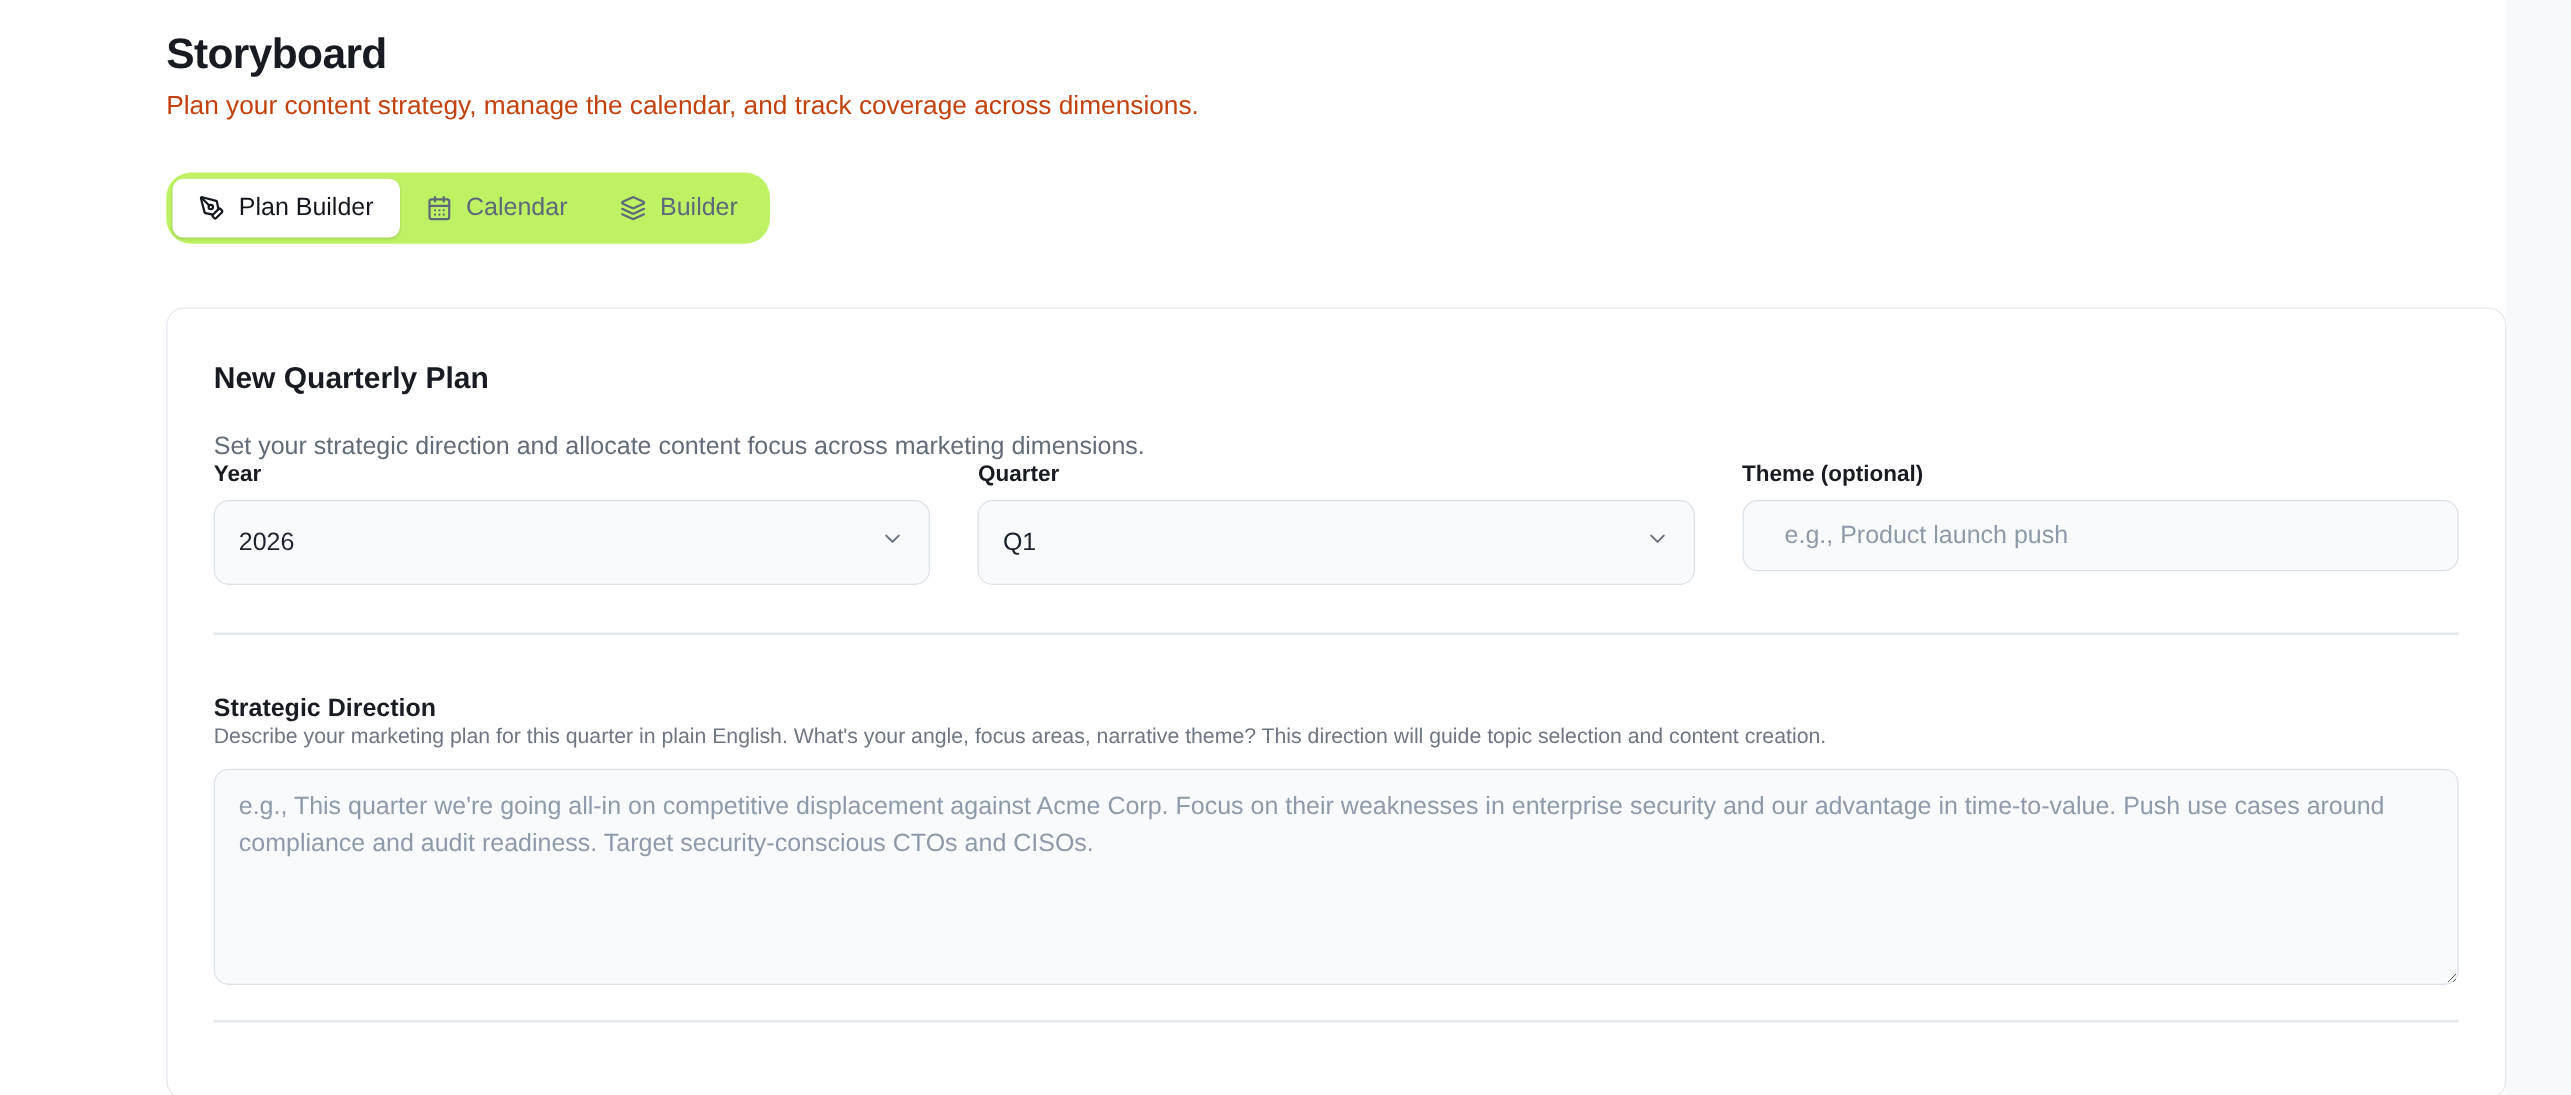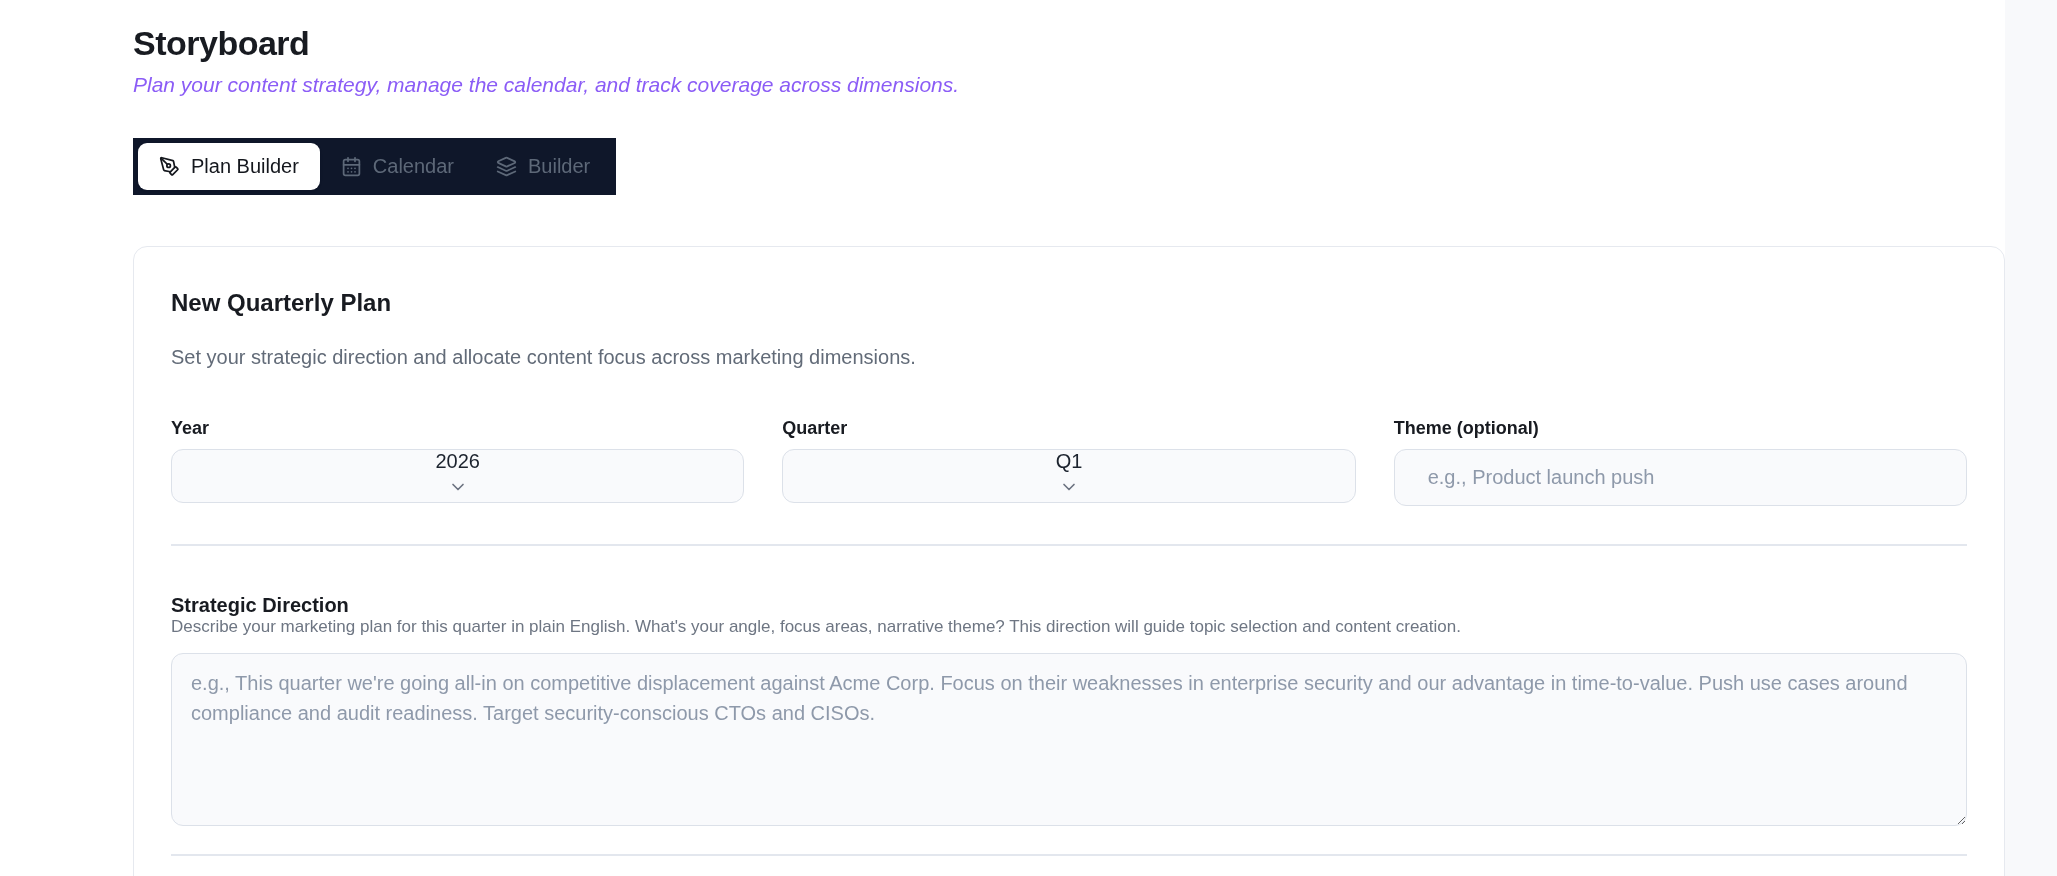--- a/index.html
+++ b/index.html
@@ -17,26 +17,26 @@
   }
   .page {
     position: absolute; top: 0; left: 133px;
     width: 1872px; padding-top: 24px;
   }
   h1.page-title {
     font-size: 34px; font-weight: 700; letter-spacing: -0.5px;
     color: #181b21;
   }
   p.page-sub {
-    margin-top: 10px; font-size: 21px; color: #8b5cf6; font-style: italic;
+    margin-top: 10px; font-size: 21px; color: #c2410c;
   }
   .tabbar {
     margin-top: 41px;
     display: inline-flex; align-items: flex-start;
-    background: #0f172a; border-radius: 0;
+    background: #bef264; border-radius: 20px;
     padding: 5px; height: 57px;
   }
   .tab {
     display: inline-flex; align-items: center; gap: 11px;
     height: 47px; padding: 0 21px;
     border-radius: 9px; font-size: 20px;
     color: #5d6878; cursor: pointer; white-space: nowrap;
   }
   .tab.active {
     background: #ffffff; color: #14171d; font-weight: 500;
@@ -46,34 +46,33 @@
   .card {
     margin-top: 51px;
     background: #ffffff;
     border: 1px solid #e6e9ef;
     border-radius: 14px;
     padding: 42px 37px 60px 37px;
     width: 1872px;
   }
   h2.card-title { font-size: 24px; font-weight: 700; color: #181b21; }
   p.card-sub { margin-top: 29px; font-size: 20px; color: #626b78; }
-  .fields-row { display: flex; gap: 38px; margin-top: 49px; }
+  .fields-row { display: flex; gap: 38px; }
   .field { flex: 1 1 0; min-width: 0; }
   .field-label {
     display: block; font-size: 18px; font-weight: 600;
     color: #181b21; margin-bottom: 10px;
   }
   .select {
-    height: 54px; width: 100%;
+    height: 68px; width: 100%;
     border: 1px solid #dce1e9; border-radius: 12px;
     background: #f9fafc;
     display: flex; align-items: center; justify-content: space-between;
     padding: 0 19px; font-size: 20px; color: #1c232e;
     cursor: pointer;
-    flex-direction: column;
   }
   .select svg { flex: 0 0 auto; }
   .text-input {
     height: 57px; width: 100%;
     border: 1px solid #dce1e9; border-radius: 12px;
     background: #f9fafc;
     padding: 0 33px; font-size: 20px; color: #1c232e;
     font-family: "Liberation Sans", sans-serif;
     outline: none;
   }

